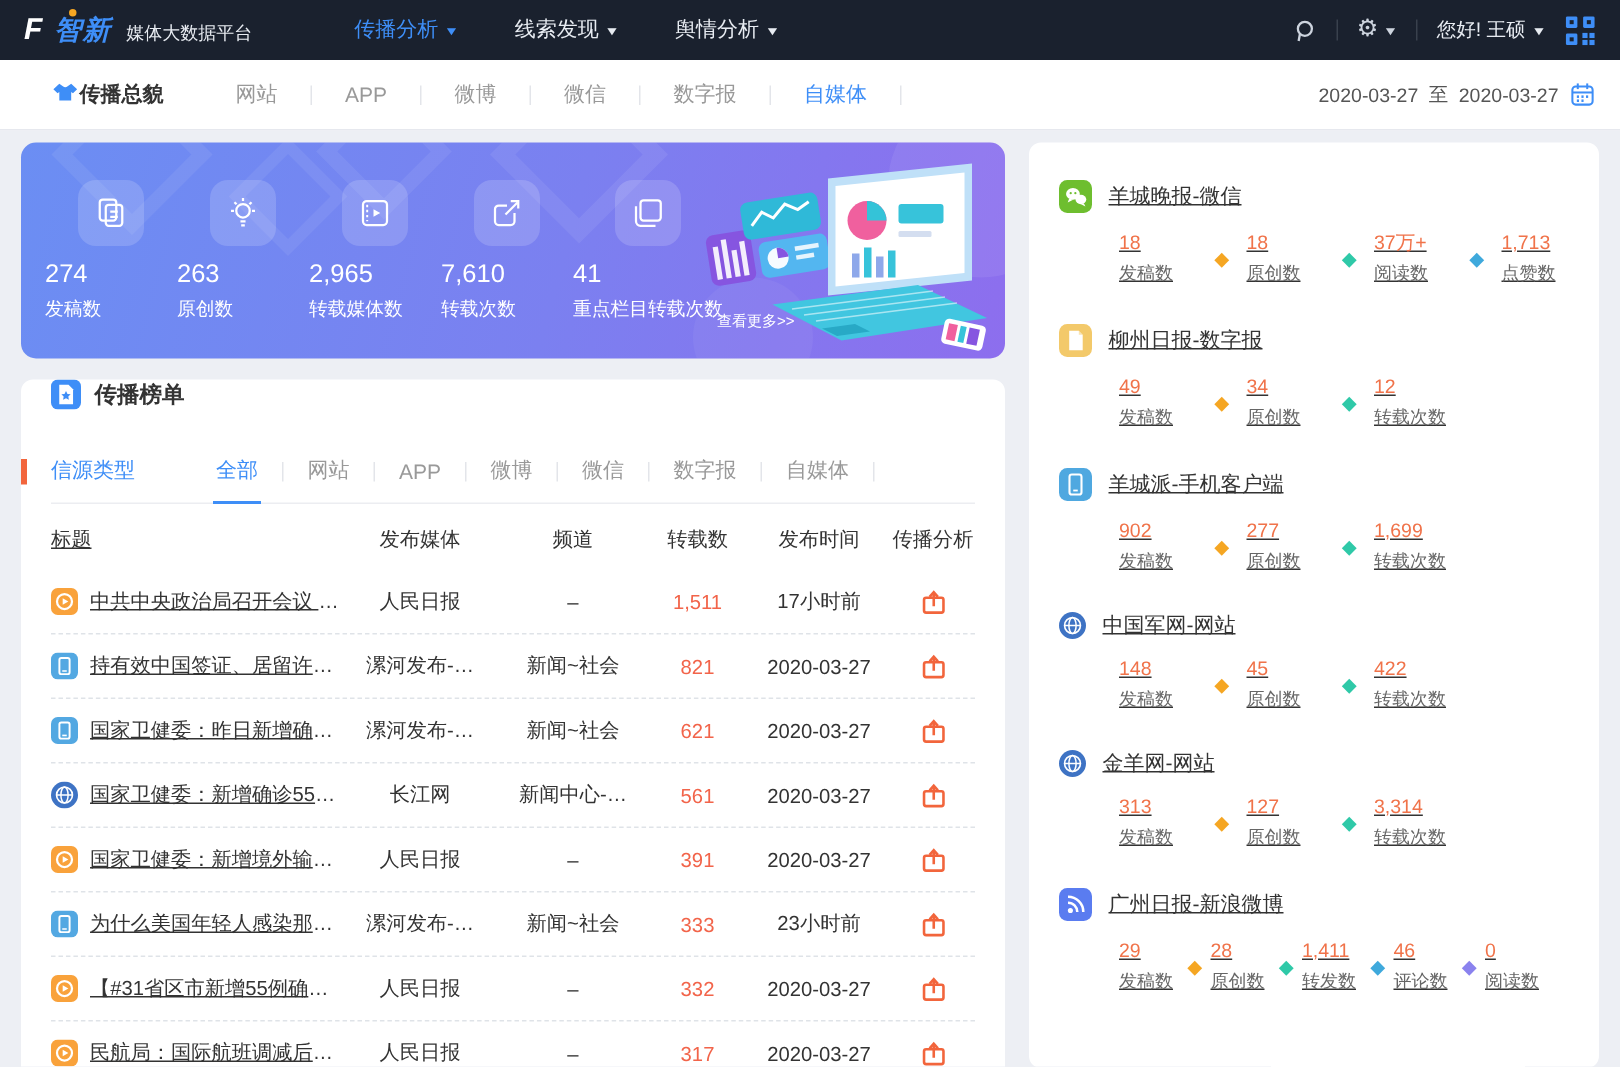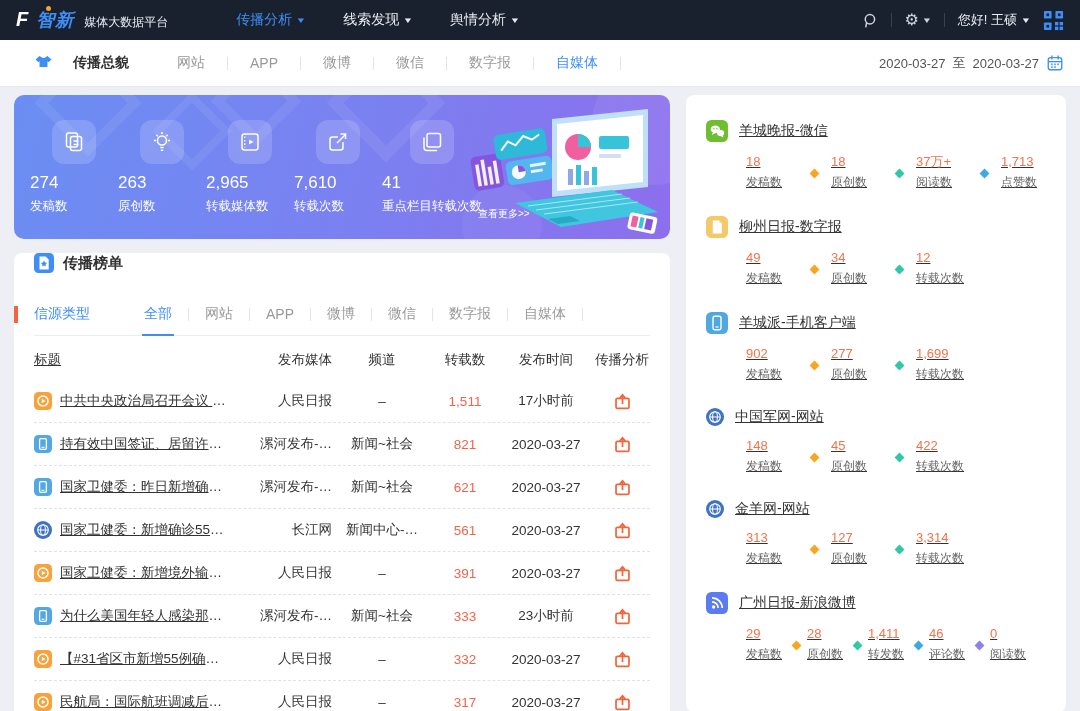--- a/index.html
+++ b/index.html
@@ -20,21 +20,21 @@
   .caret{font-size:8px;transform:scaleX(1.3);}
   .nav-right{margin-left:auto;display:flex;align-items:center;gap:13px;color:#cdd4de;}
   .nav-divider{width:1px;height:14px;background:#39414d;}
   .greeting{font-size:13px;color:#e8ecf2;display:flex;align-items:center;gap:5px;cursor:pointer;}
   .icon-btn{display:flex;align-items:center;cursor:pointer;}
   .gear-glyph{font-size:16px;color:#cdd4de;line-height:1;}
 
   
   .subnav{height:46px;background:#fff;display:flex;align-items:center;padding:0 16px;border-bottom:1px solid #e6e8ee;}
   .subnav-left{display:flex;align-items:center;margin-left:18px;}
-  .overview{display:flex;align-items:center;gap:20px;font-size:14px;font-weight:bold;color:#333;cursor:pointer;}
+  .overview{display:flex;align-items:center;gap:0;font-size:14px;font-weight:bold;color:#333;cursor:pointer;}
   .subnav-items{display:flex;align-items:center;margin-left:26px;}
   .subnav-item{font-size:14px;color:#999;padding:0 22px;cursor:pointer;white-space:nowrap;}
   .subnav-item.active{color:#3e8ef7;}
   .v-divider{width:1px;height:13px;background:#e3e5ea;}
   .date-range{margin-left:auto;display:flex;align-items:center;gap:7px;font-size:13px;color:#555;cursor:pointer;}
 
   
   .main{display:flex;gap:16px;padding:8px 14px 0;}
   .left-col{width:656px;flex:none;}
   .right-col{flex:1;min-width:0;}
@@ -68,21 +68,21 @@
   .filter-label{color:#3e8ef7;font-size:14px;margin-right:38px;cursor:pointer;}
   .tab{font-size:14px;color:#999;padding:0 16px;cursor:pointer;position:relative;white-space:nowrap;}
   .tab.active{color:#3e8ef7;}
   .tab.active::after{content:"";position:absolute;left:14px;right:14px;bottom:-13px;height:2px;background:#3e8ef7;}
 
   
   .thead{display:flex;align-items:center;padding:15px 0 11px;font-size:13.5px;color:#333;}
   .trow{display:flex;align-items:center;height:42px;border-bottom:1px dashed #dfe3e8;font-size:13.5px;color:#333;}
   .col-title{flex:1;min-width:0;display:flex;align-items:center;gap:8px;text-decoration:underline;}
   .col-title .ttext{white-space:nowrap;overflow:hidden;text-overflow:ellipsis;cursor:pointer;}
-  .col-media{width:104px;text-align:right;flex:none;white-space:nowrap;}
+  .col-media{width:104px;text-align:center;flex:none;white-space:nowrap;}
   .col-channel{width:100px;text-align:center;flex:none;white-space:nowrap;}
   .col-reposts{width:66px;text-align:center;flex:none;}
   .col-time{width:96px;text-align:center;flex:none;}
   .col-analysis{width:56px;text-align:center;flex:none;}
   .reposts-num{color:#f2644a;}
   .ricon{flex:none;display:flex;}
   .analysis-btn{display:inline-flex;cursor:pointer;vertical-align:middle;}
 
   
   .panel-card{height:617px;padding:0 20px;overflow:hidden;}

